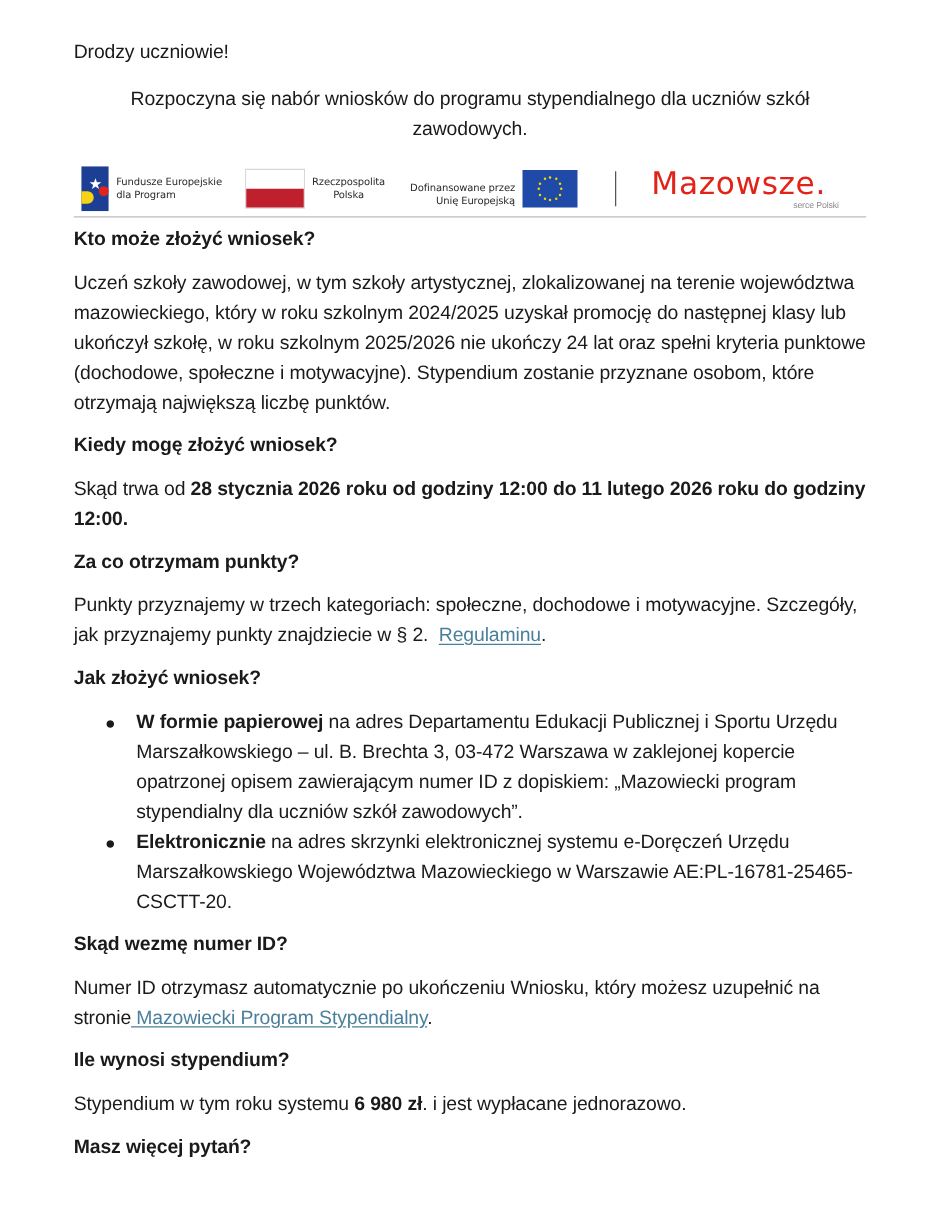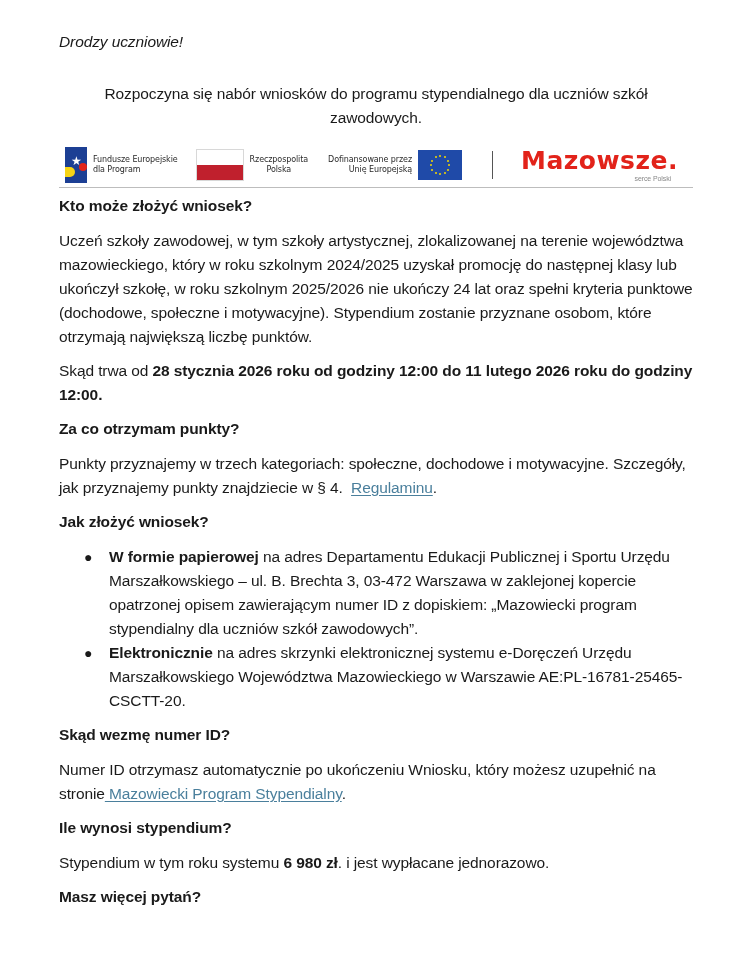--- a/index.html
+++ b/index.html
@@ -21,21 +21,21 @@
       padding: 30px 60px 0 59px;
       letter-spacing: -0.1px;
     }
     p {
       margin: 0 0 10px 0;
     }
     .heading {
       font-weight: bold;
       margin: 0 0 11px 0;
     }
-    .greeting { margin-bottom: 28px; font-style: italic; }
+    .greeting { margin-bottom: 14px; }
     .intro { margin-bottom: 13px; text-align: center; }
     .bold { font-weight: bold; }
     a.link {
       color: #4a7f9c;
       text-underline-offset: 2px;
     }
     ul.methods {
       margin: 0 0 10px 0;
       padding: 0 0 0 50px;
       list-style: none;
@@ -115,21 +115,21 @@
       height: 30px;
       border: 1px solid #d8d8d8;
       margin-right: 6px;
       display: flex;
       flex-direction: column;
     }
     .pl-flag .white { flex: 1; background: #ffffff; }
     .pl-flag .red { flex: 1; background: #c0202d; }
     .logo-eu {
       display: flex;
-      align-items: center;
+      align-items: flex-end;
       margin-left: 20px;
     }
     .logo-eu .logo-text { text-align: right; margin-right: 6px; }
     .eu-flag {
       position: relative;
       width: 44px;
       height: 30px;
       background: #1f4aa8;
     }
     .eu-flag span {
@@ -149,21 +149,21 @@
       margin-left: 28px;
       position: relative;
       height: 36px;
       width: 160px;
     }
     .maz-word {
       position: absolute;
       top: 0;
       left: 0;
       font-family: "DejaVu Sans", sans-serif;
-      font-weight: bold;
+      font-weight: normal;
       font-size: 25px;
       line-height: 28px;
       color: #e2231a;
       letter-spacing: 0.5px;
     }
     .maz-sub {
       position: absolute;
       top: 28px;
       right: 10px;
       font-size: 7px;
@@ -228,24 +228,25 @@
 
     <div class="logo-maz">
       <div class="maz-word">Mazowsze.</div>
       <div class="maz-sub">serce Polski</div>
     </div>
   </div>
 
   <p class="heading">Kto może złożyć wniosek?</p>
   <p>Uczeń szkoły zawodowej, w tym szkoły artystycznej, zlokalizowanej na terenie województwa mazowieckiego, który w roku szkolnym 2024/2025 uzyskał promocję do następnej klasy lub ukończył szkołę, w roku szkolnym 2025/2026 nie ukończy 24 lat oraz spełni kryteria punktowe (dochodowe, społeczne i motywacyjne). Stypendium zostanie przyznane osobom, które otrzymają największą liczbę punktów.</p>
 
+  <p class="heading">Kiedy mogę złożyć wniosek?</p>
   <p><span>Skąd trwa od </span><span class="bold">28 stycznia 2026 roku od godziny 12:00 do 11 lutego 2026 roku do godziny 12:00.</span></p>
 
   <p class="heading">Za co otrzymam punkty?</p>
-  <p><span style="white-space:pre-wrap">Punkty przyznajemy w trzech kategoriach: społeczne, dochodowe i motywacyjne. Szczegóły, jak przyznajemy punkty znajdziecie w § 4.  </span><a class="link" href="#">Regulaminu</a><span>.</span></p>
+  <p><span style="white-space:pre-wrap">Punkty przyznajemy w trzech kategoriach: społeczne, dochodowe i motywacyjne. Szczegóły, jak przyznajemy punkty znajdziecie w § 2.  </span><a class="link" href="#">Regulaminu</a><span>.</span></p>
 
   <p class="heading">Jak złożyć wniosek?</p>
   <ul class="methods">
     <li>
       <span class="bullet">●</span>
       <span class="bold">W formie papierowej</span><span> na adres Departamentu Edukacji Publicznej i Sportu Urzędu Marszałkowskiego – ul. B. Brechta 3, 03-472 Warszawa w zaklejonej kopercie opatrzonej opisem zawierającym numer ID z dopiskiem: „Mazowiecki program stypendialny dla uczniów szkół zawodowych”.</span>
     </li>
     <li>
       <span class="bullet">●</span>
       <span class="bold">Elektronicznie</span><span> na adres skrzynki elektronicznej systemu e-Doręczeń Urzędu Marszałkowskiego Województwa Mazowieckiego w Warszawie AE:PL-16781-25465-CSCTT-20.</span>

